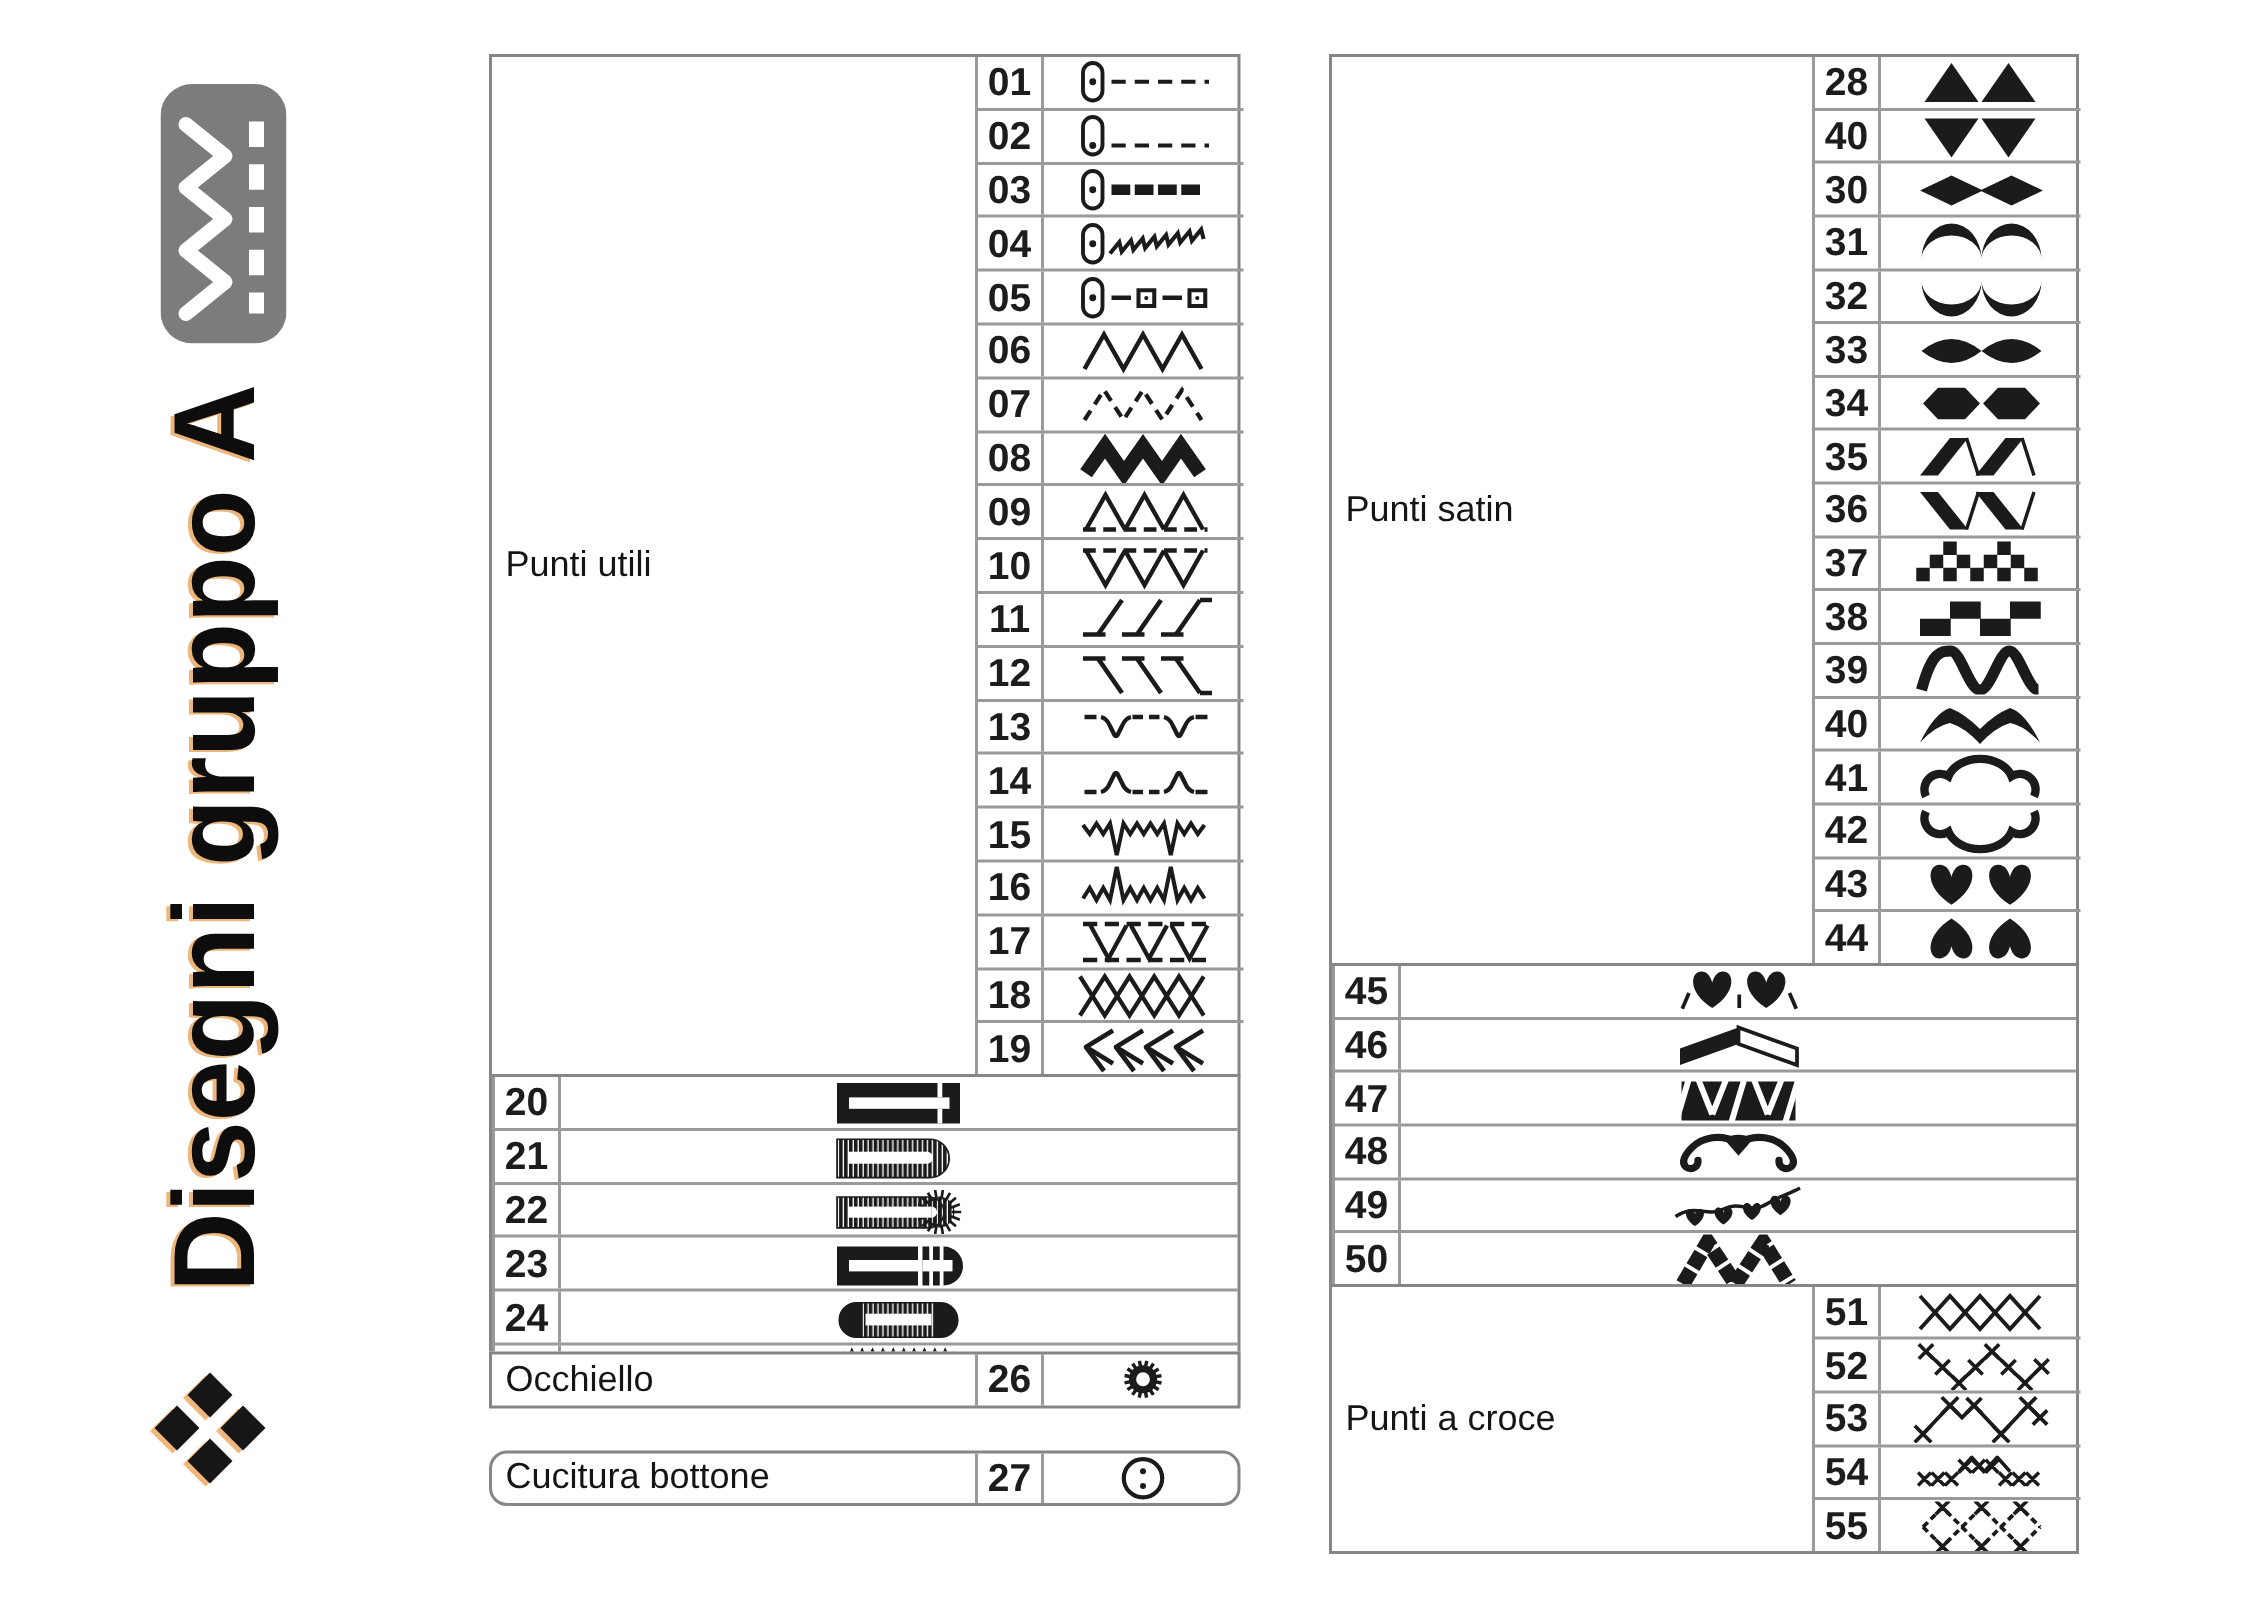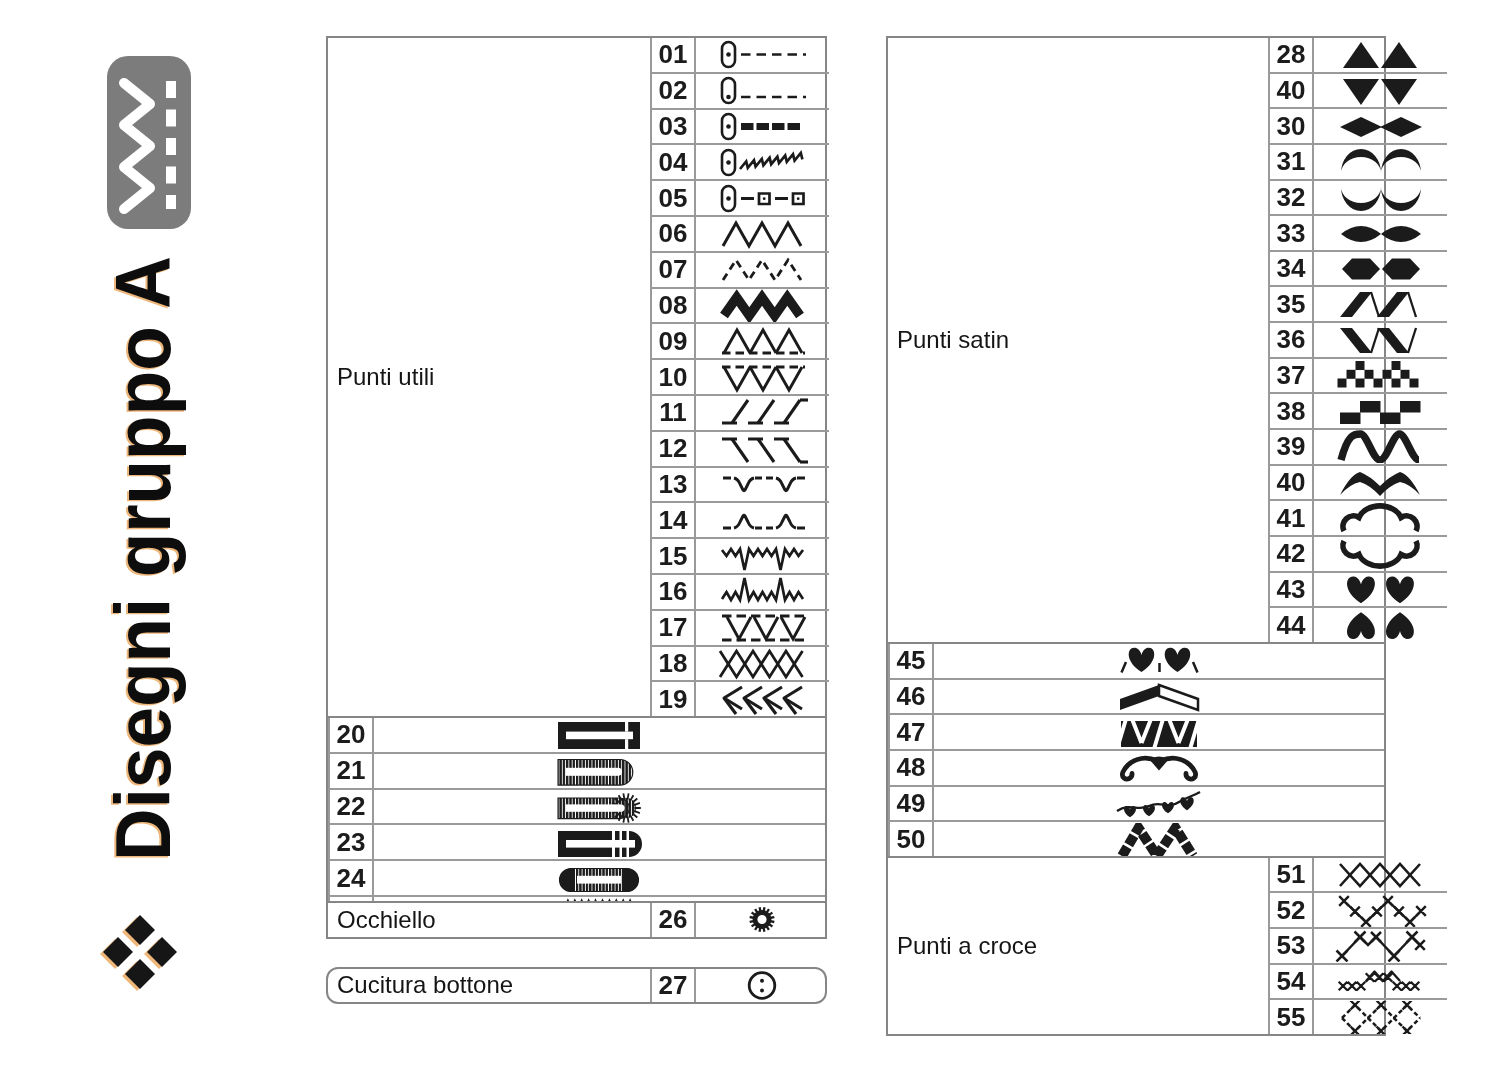--- a/index.html
+++ b/index.html
@@ -18,21 +18,21 @@
 
   
   .tbl { position:absolute; }
   .tbl-left  { left:326px; top:36px; width:501px; }
   .tbl-right { left:886px; top:36px; width:500px; }
   .section { position:absolute; left:0; width:100%;
              border:2px solid #868686; display:flex; background:#fff; }
   .label-cell { display:flex; align-items:center; padding-left:9px; flex:0 0 auto;
                 font-size:24px; color:#151515; }
   .tbl-left  .label-cell { width:322px; }
-  .tbl-right .label-cell { width:380px;border-radius:21px; }
+  .tbl-right .label-cell { width:320px;border-radius:21px; }
   .rows { flex:1; display:flex; flex-direction:column; border-left:2px solid #9a9a9a; }
   .row  { flex:1; display:flex; min-height:0; }
   .row + .row { border-top:2px solid #9a9a9a; }
   .num-cell { width:44px; border-right:2px solid #9a9a9a; display:flex;
               align-items:center; justify-content:center;
               font-weight:bold; font-size:26px; color:#1c1c1c; }
   .pat-cell { flex:1; display:flex; align-items:center; justify-content:center; min-width:0; overflow:hidden; }
   .pat-cell svg { display:block; }
 </style>
 </head>

